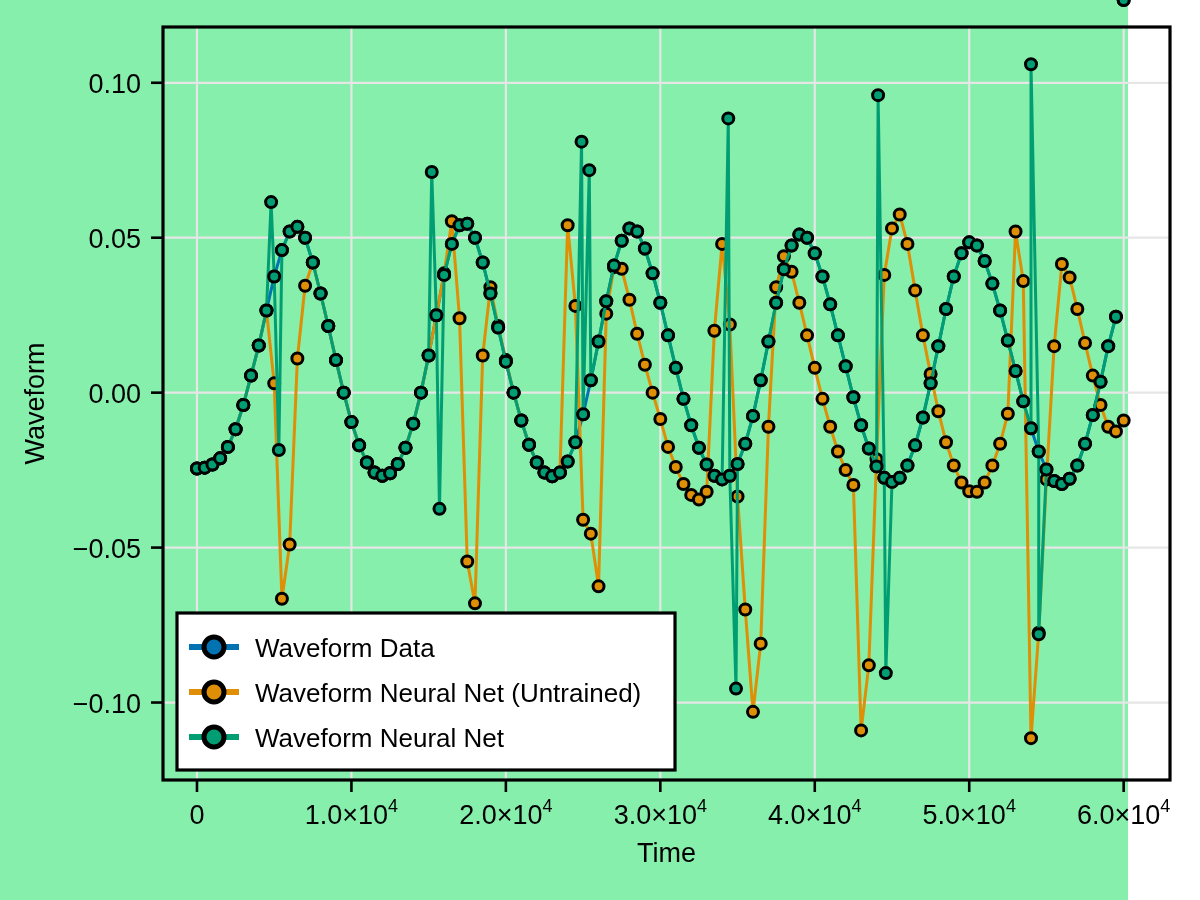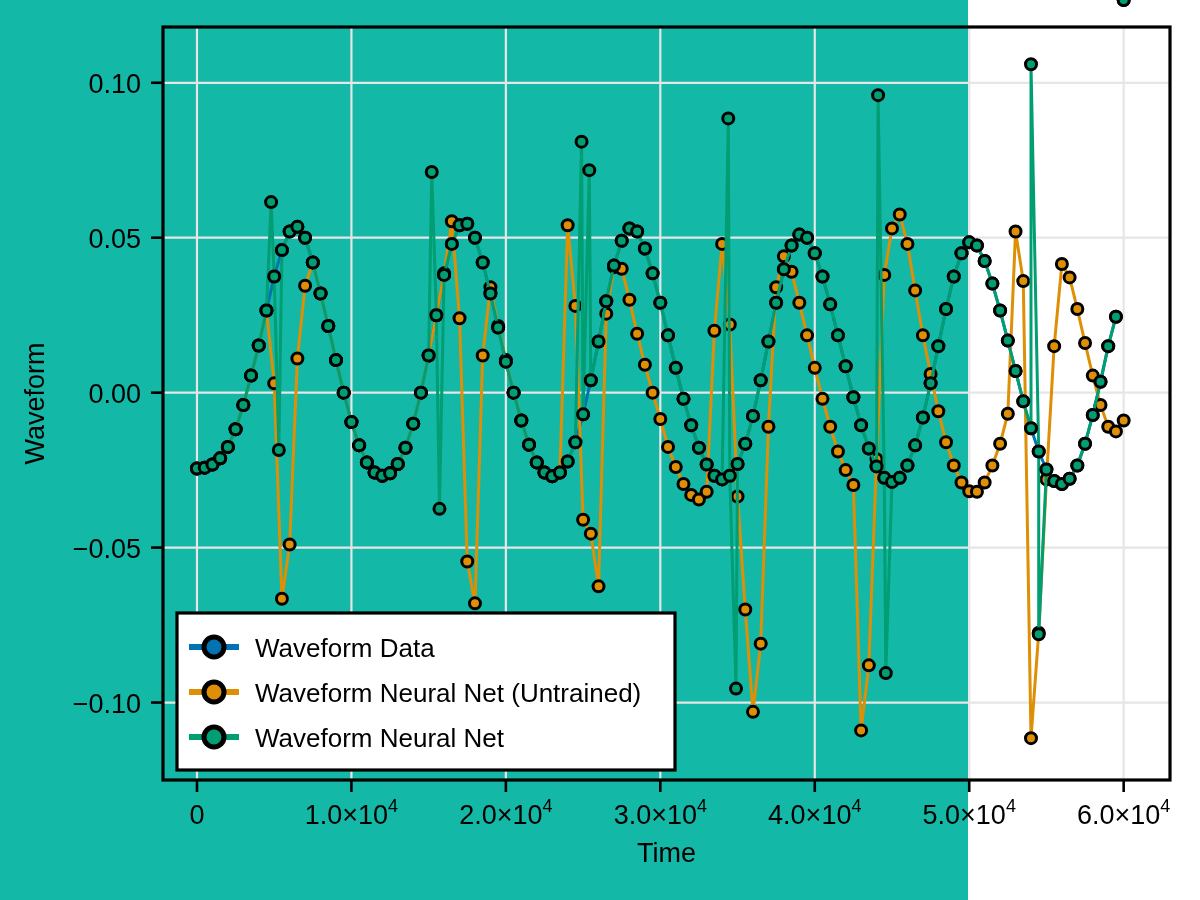--- a/index.html
+++ b/index.html
@@ -8,23 +8,23 @@
     background: #ffffff;
   }
   body {
     width: 1200px;
     height: 900px;
     font-family: "Liberation Sans", sans-serif;
     overflow: hidden;
   }
   #figure {
     position: relative;
-    width: 968px;
+    width: 1128px;
     height: 900px;
-    background: #14b8a6;
+    background: #86efac;
   }
   #plot-svg {
     position: absolute;
     left: 0;
     top: 0;
     width: 1200px;
     height: 900px;
     display: block;
   }
   .tick-label {

